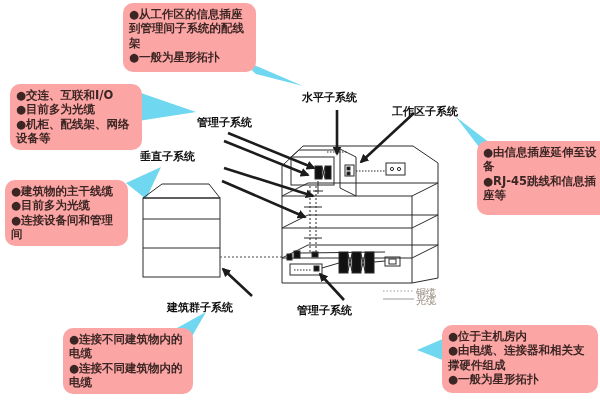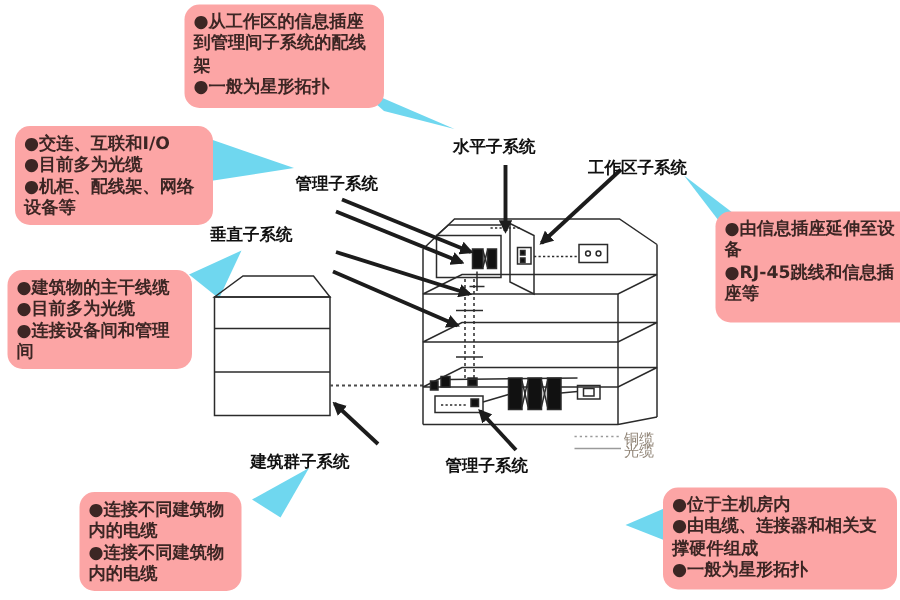--- a/index.html
+++ b/index.html
@@ -144,21 +144,21 @@
     <div class="ci">●目前多为光缆</div>
     <div class="ci">●机柜、配线架、网络设备等</div>
   </div>
 
   <div class="callout" style="left:5px;top:180px;width:123px;min-height:66px;">
     <div class="ci">●建筑物的主干线缆</div>
     <div class="ci">●目前多为光缆</div>
     <div class="ci">●连接设备间和管理间</div>
   </div>
 
-  <div class="callout" style="left:53px;top:328px;width:108px;min-height:64px;">
+  <div class="callout" style="left:63px;top:328px;width:130px;min-height:64px;">
     <div class="ci">●连接不同建筑物内的电缆</div>
     <div class="ci">●连接不同建筑物内的电缆</div>
   </div>
 
   <div class="callout" style="left:477px;top:141px;width:132px;min-height:74px;">
     <div class="ci">●由信息插座延伸至设备</div>
     <div class="ci">●RJ-45跳线和信息插座等</div>
   </div>
 
   <div class="callout" style="left:442px;top:325px;width:156px;min-height:68px;">

